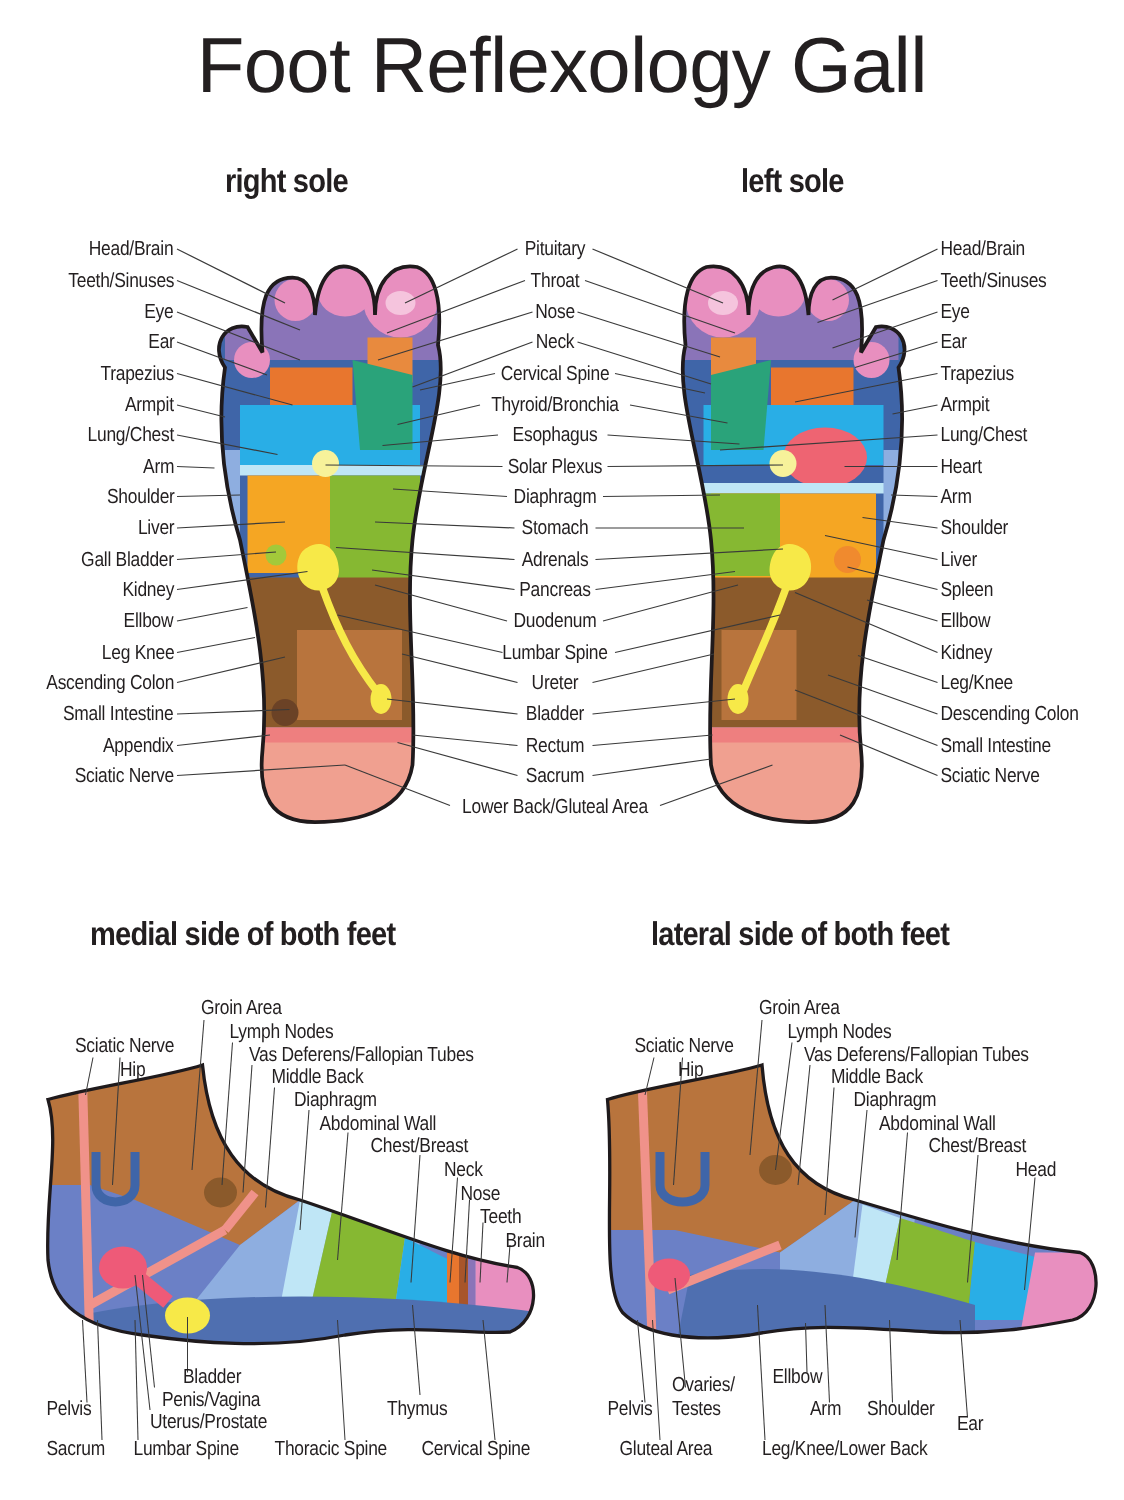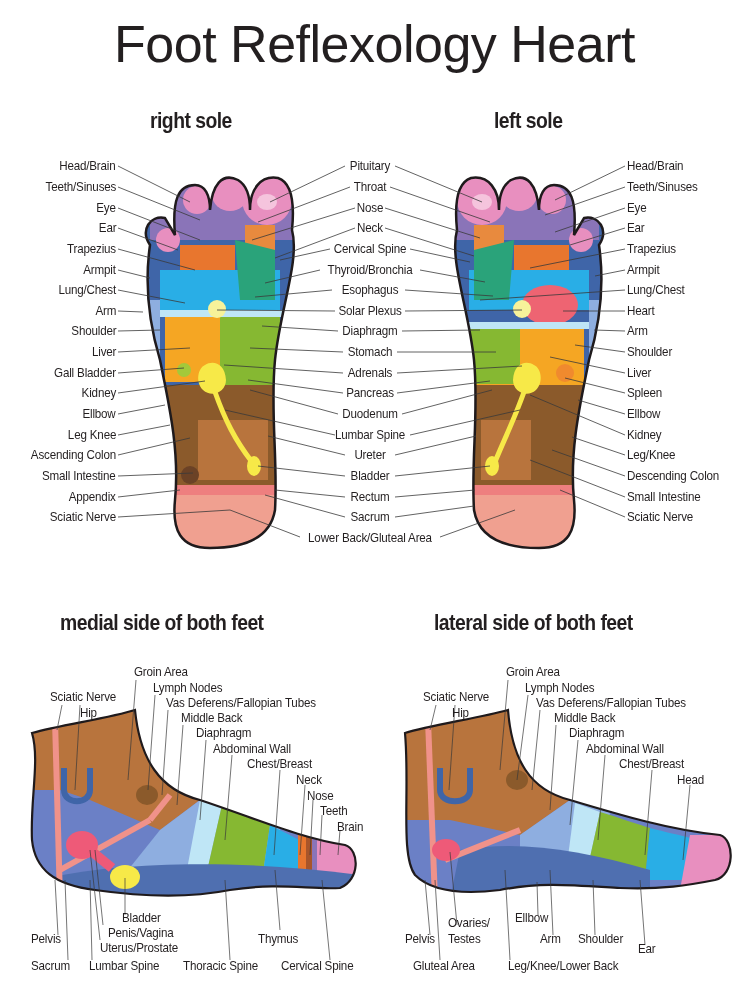--- a/index.html
+++ b/index.html
@@ -8,21 +8,21 @@
   .h2{position:absolute;font-weight:700;font-size:22px;letter-spacing:-0.6px;transform:scaleX(0.88);transform-origin:left top;white-space:nowrap;}
   .lbl{position:absolute;font-size:13.5px;line-height:16px;white-space:nowrap;transform:scaleX(0.86);letter-spacing:-0.2px;}
   .r{transform-origin:right center;text-align:right;}
   .l{transform-origin:left center;}
   .c{transform-origin:center center;text-align:center;}
   svg{position:absolute;left:0;top:0;}
 </style>
 </head>
 <body>
 
-<div class="title">Foot Reflexology Heart</div>
+<div class="title">Foot Reflexology Gall</div>
 
 <div class="h2" style="left:150px;top:108px;">right sole</div>
 <div class="h2" style="left:494px;top:108px;">left sole</div>
 <div class="h2" style="left:60px;top:610px;">medial side of both feet</div>
 <div class="h2" style="left:434px;top:610px;">lateral side of both feet</div>
 
 <svg width="749" height="1000">
   <defs>
     <clipPath id="rfoot">
       <path d="M150,245 C140,230 150,215 165,218 L175,235 C172,200 178,185 195,185 C205,185 210,195 210,210 C212,185 222,172 238,180 C248,186 250,200 250,210 C250,190 260,175 278,178 C290,182 295,200 292,230 C300,260 280,310 275,360 C270,410 278,460 275,510 C270,540 240,548 210,548 C180,548 172,530 175,500 C180,450 168,400 160,360 C148,320 145,280 150,245 Z"></path>

